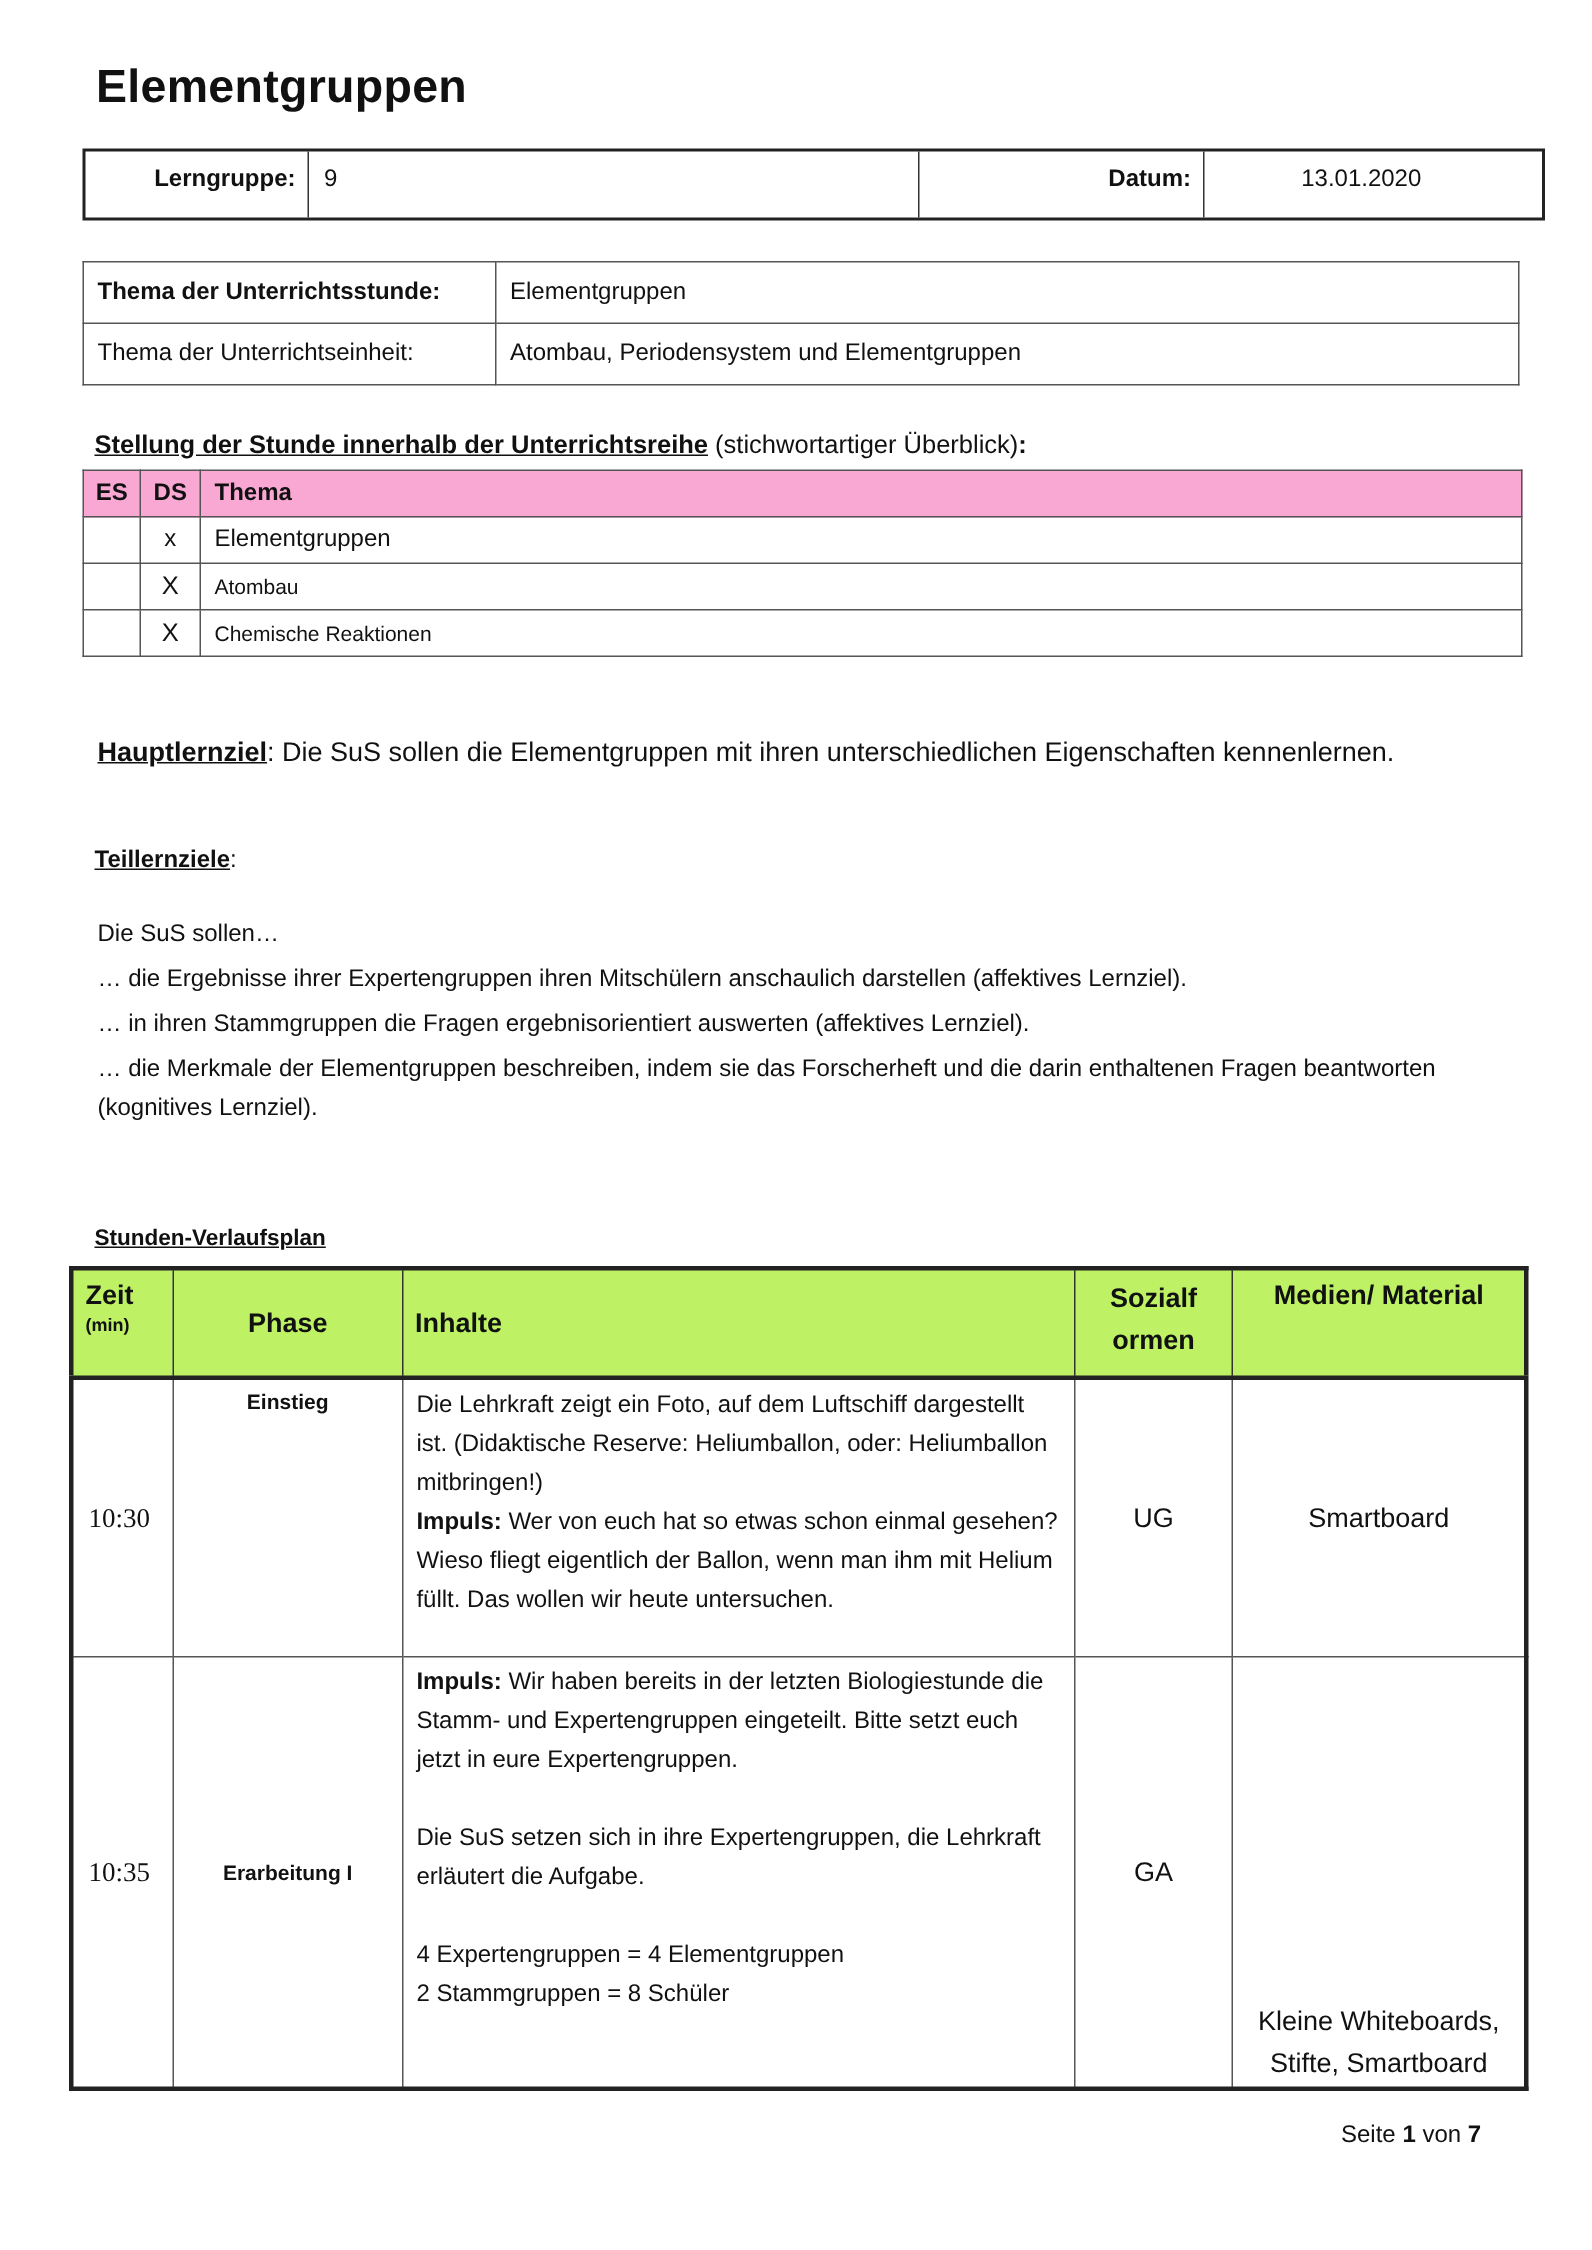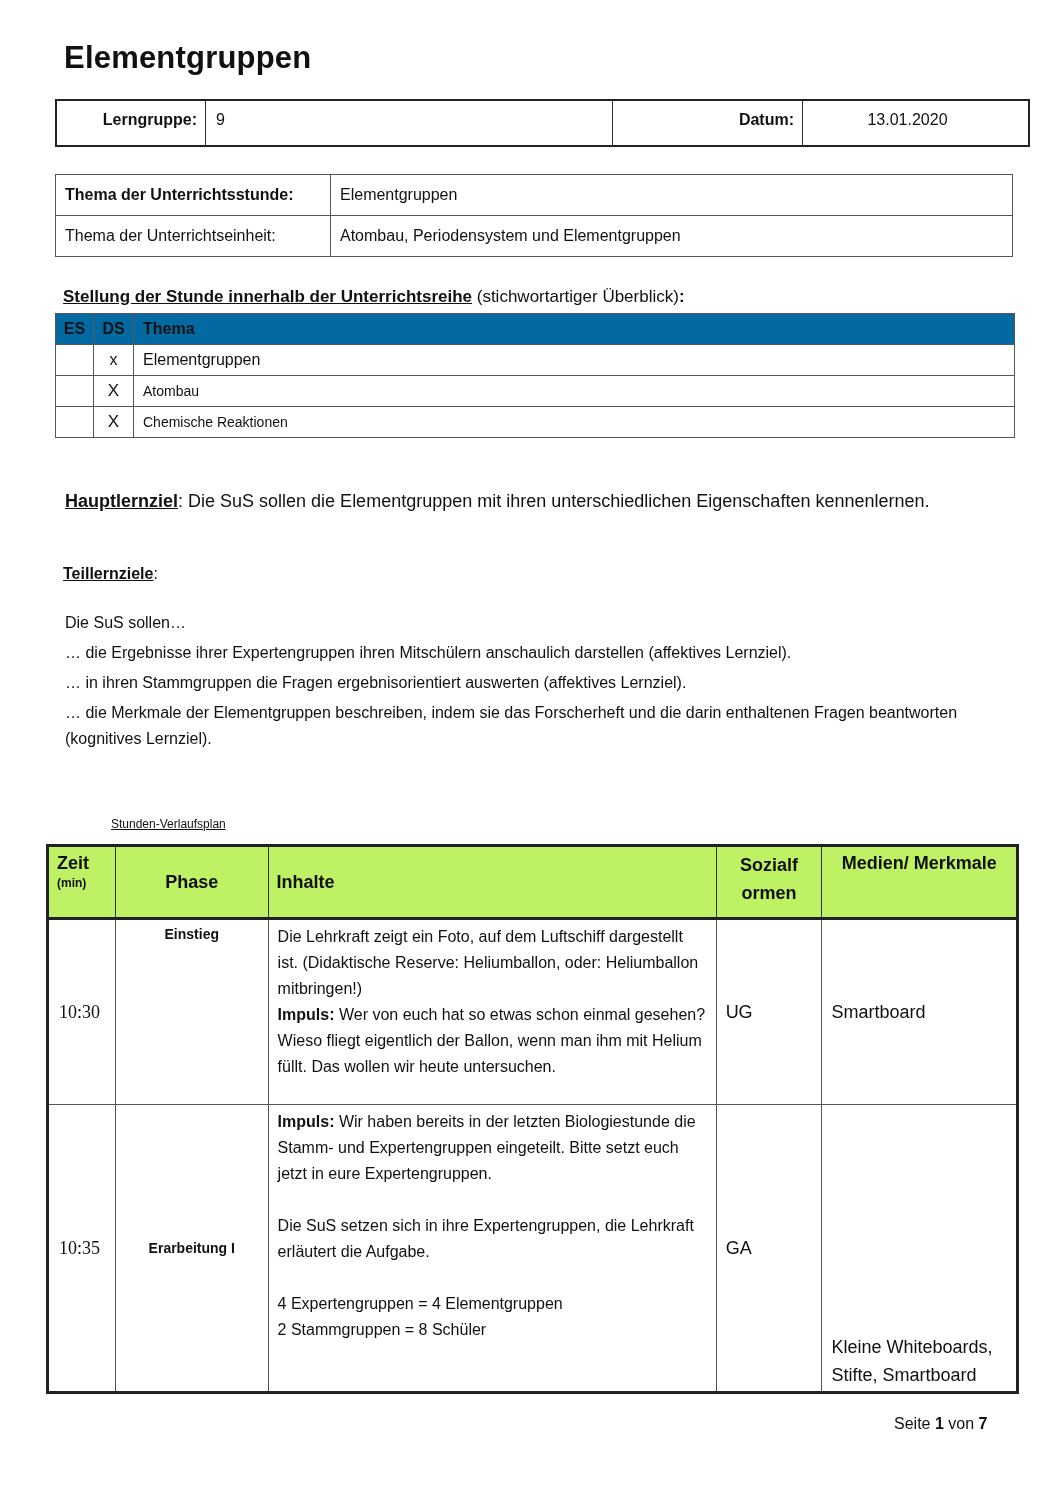--- a/index.html
+++ b/index.html
@@ -19,51 +19,51 @@
 
     
     #topic-table { left: 55px; top: 174px; width: 958px; border-collapse: collapse; font-size: 16px; }
     #topic-table td { border: 1px solid #555; height: 41px; padding: 0 9px; box-sizing: border-box; vertical-align: middle; }
 
     
     #stellung-heading { left: 63px; top: 287px; font-size: 17px; }
     .ul-bold { font-weight: bold; text-decoration: underline; }
     #series-table { left: 55px; top: 313px; width: 960px; border-collapse: collapse; font-size: 16px; }
     #series-table td, #series-table th { border: 1px solid #555; height: 31px; box-sizing: border-box; padding: 0 9px; text-align: left; }
-    #series-table th { background: #0369a1; font-weight: bold; }
+    #series-table th { background: #f9a8d4; font-weight: bold; }
     #series-table .c-es { width: 38px; text-align: center; padding: 0; }
     #series-table .c-ds { width: 40px; text-align: center; padding: 0; }
     .small { font-size: 14px; }
 
     
     #main-goal { left: 65px; top: 487px; width: 880px; font-size: 18px; line-height: 29px; }
     #sub-goals-heading { left: 63px; top: 565px; font-size: 16px; }
     #sub-goals { left: 65px; top: 610px; width: 940px; font-size: 16px; line-height: 30px; }
     #sub-goals .line { line-height: 26px; margin-bottom: 4px; }
 
     
-    #plan-heading { left: 63px; top: 817px; font-size: 12px; font-weight: normal; text-decoration: underline; margin-left: 48px; }
+    #plan-heading { left: 63px; top: 817px; font-size: 15px; font-weight: bold; text-decoration: underline; }
     #plan-table { left: 46px; top: 844px; width: 973px; border-collapse: collapse; font-size: 16px;
                   border: 3px solid #222; }
     #plan-table th { background: #bef264; border: 1.5px solid #333; font-weight: bold; font-size: 18px;
                      vertical-align: top; padding: 6px 8px; text-align: left; box-sizing: border-box; }
     #plan-table thead tr { height: 73px; border-bottom: 3px solid #222; }
     #plan-table td { border: 1.5px solid #555; vertical-align: middle; box-sizing: border-box; padding: 0 9px; }
     .col-zeit { width: 68px; }
     .col-phase { width: 153px; }
     .col-inhalte { width: 450px; }
     .col-soz { width: 106px; }
     .col-med { width: 196px; }
     .th-center { text-align: center !important; }
     .th-mid { vertical-align: middle !important; }
     .zeit-sub { font-size: 12px; display: block; margin-top: 2px; }
     .time-cell { font-size: 18px; text-align: left; padding-left: 10px !important; font-family: Liberation Serif, serif; }
     .phase-cell { font-size: 14px; font-weight: bold; text-align: center; }
     .content-cell { line-height: 26px; padding-top: 4px !important; padding-bottom: 6px !important; vertical-align: top !important; }
-    .center-cell { font-size: 18px; }
+    .center-cell { font-size: 18px; text-align: center; }
     .gap { height: 26px; }
 
     #page-footer { left: 894px; top: 1415px; font-size: 16px; }
   </style>
 </head>
 <body>
 
 <div id="doc-title" class="abs">Elementgruppen</div>
 
 <div id="info-table" class="abs">
@@ -137,21 +137,21 @@
 <table id="plan-table" class="abs">
   <thead>
     <tr>
       <th class="col-zeit">
         <span>Zeit</span>
         <span class="zeit-sub">(min)</span>
       </th>
       <th class="col-phase th-center th-mid">Phase</th>
       <th class="col-inhalte th-mid">Inhalte</th>
       <th class="col-soz th-center" style="line-height:28px; padding-top:4px;">Sozialf ormen</th>
-      <th class="col-med th-center">Medien/ Merkmale</th>
+      <th class="col-med th-center">Medien/ Material</th>
     </tr>
   </thead>
   <tbody>
     <tr style="height:186px;">
       <td class="time-cell">10:30</td>
       <td class="phase-cell" style="vertical-align:top; padding-top:6px;">Einstieg</td>
       <td class="content-cell">
         <div>Die Lehrkraft zeigt ein Foto, auf dem Luftschiff dargestellt ist. (Didaktische Reserve: Heliumballon, oder: Heliumballon mitbringen!)</div>
         <div><b>Impuls:</b><span> Wer von euch hat so etwas schon einmal gesehen? Wieso fliegt eigentlich der Ballon, wenn man ihm mit Helium füllt.  Das wollen wir heute untersuchen.</span></div>
       </td>

